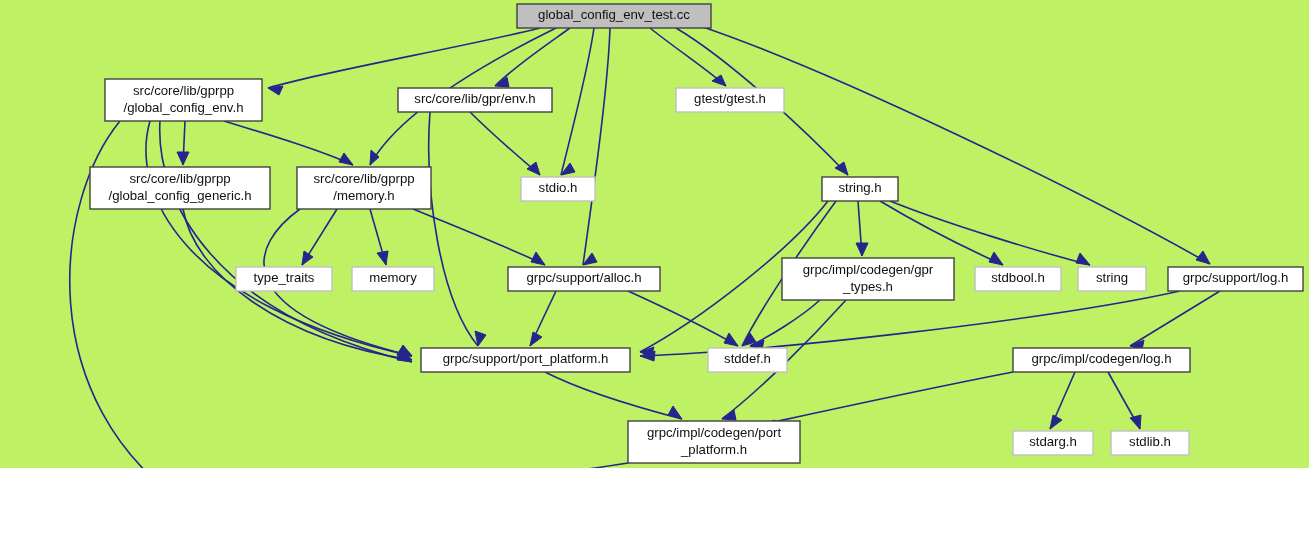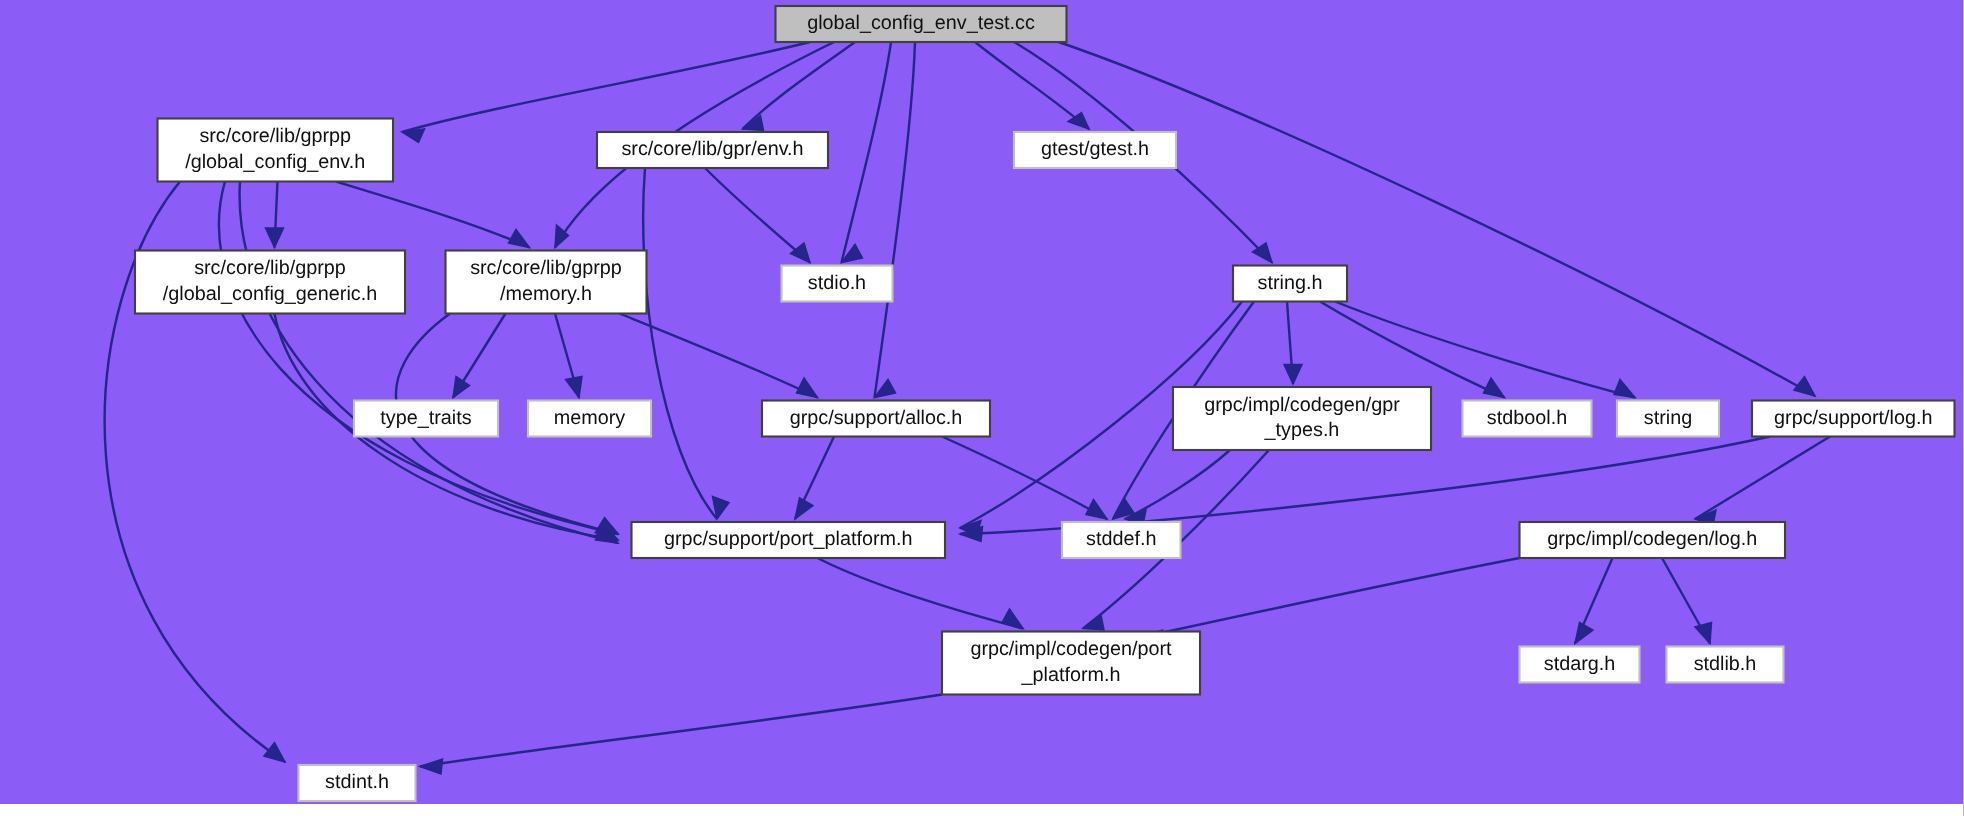--- a/index.html
+++ b/index.html
@@ -3,22 +3,22 @@
 <meta charset="utf-8">
 <style>
   html, body {
     margin: 0;
     padding: 0;
     background: #ffffff;
   }
   #graph-root {
     position: relative;
     width: 1309px;
-    height: 536px;
-    background: #8b5cf6;
+    height: 468px;
+    background: #bef264;
     font-family: "Liberation Sans", "DejaVu Sans", sans-serif;
     overflow: hidden;
     text-align: center;
   }
   svg#graph-svg {
     position: absolute;
     top: 0;
     left: 0;
     width: 1309px;
     height: 544px;

